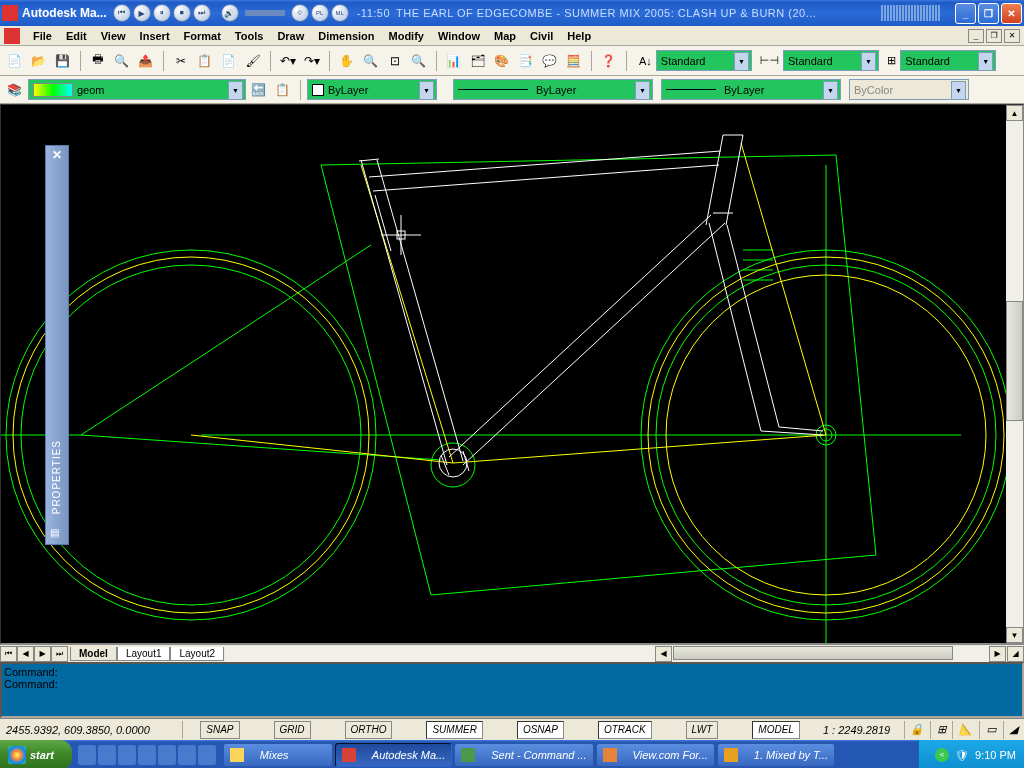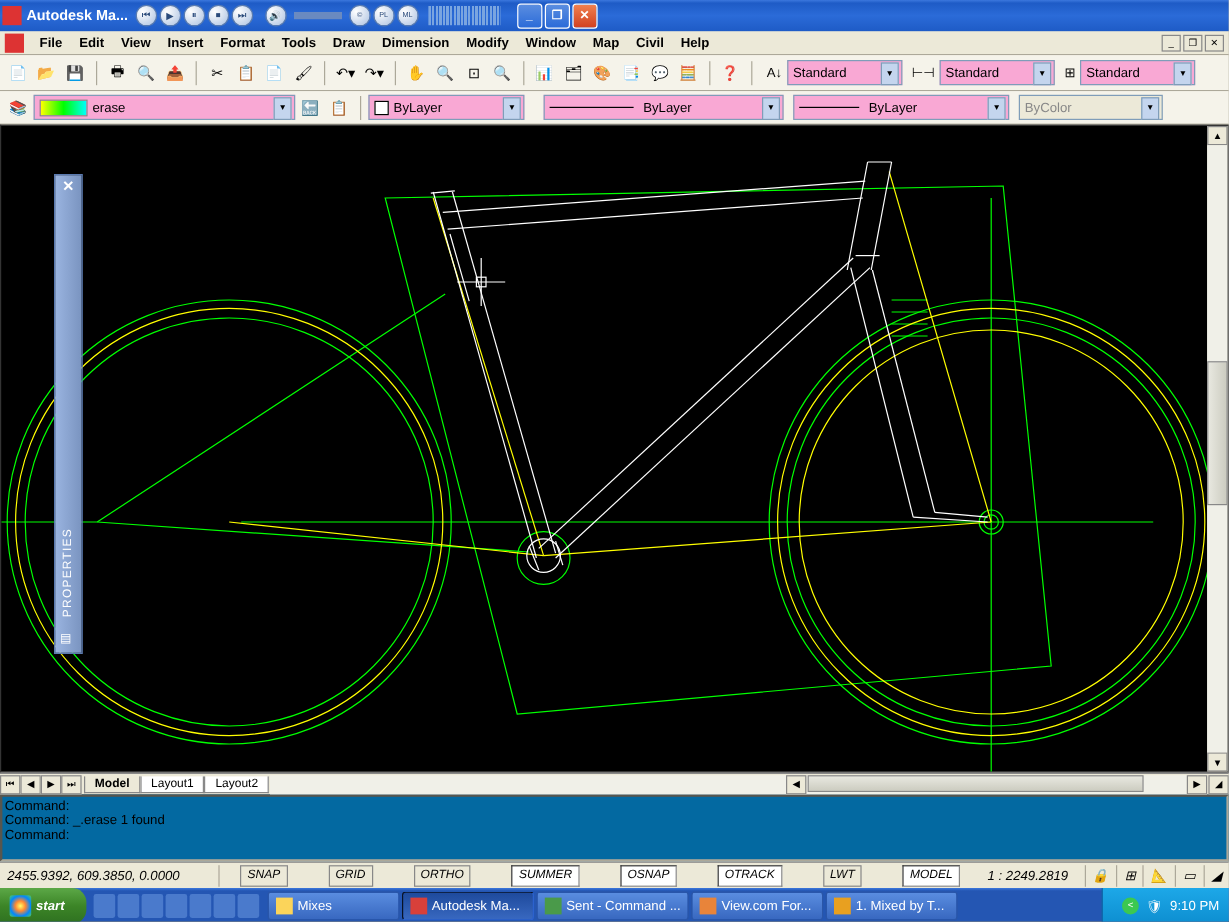--- a/index.html
+++ b/index.html
@@ -16,21 +16,21 @@
   .winbtn.min, .winbtn.max { background: linear-gradient(to bottom, #5a8de0, #2b6bd8); }
   .winbtn.close { background: linear-gradient(to bottom, #f08050, #d04020); }
   .menubar { height: 20px; background: #ece9d8; display: flex; align-items: center; padding: 0 4px; border-bottom: 1px solid #aca899; }
   .menubar .micon { width: 16px; height: 16px; background: #d33; margin-right: 6px; }
   .menubar .mitem { padding: 2px 7px; cursor: default; font-weight: bold; }
   .menubar .mdibtns { margin-left: auto; display: flex; gap: 2px; }
   .menubar .mdibtn { width: 16px; height: 14px; background: #ece9d8; border: 1px solid #888; font-size: 8px; display: flex; align-items: center; justify-content: center; }
   .toolbar { height: 30px; background: #f5f3ea; border-bottom: 1px solid #aca899; display: flex; align-items: center; padding: 0 4px; gap: 2px; }
   .tbtn { width: 22px; height: 22px; border: 1px solid transparent; display: flex; align-items: center; justify-content: center; font-size: 12px; }
   .tsep { width: 1px; height: 20px; background: #aca899; margin: 0 4px; }
-  .tdrop { height: 21px; border: 1px solid #7f9db9; background: #f9a8d4; display: flex; align-items: center; padding: 0 16px 0 4px; position: relative; }
+  .tdrop { height: 21px; border: 1px solid #7f9db9; background: #22c55e; display: flex; align-items: center; padding: 0 16px 0 4px; position: relative; }
   .tdrop::after { content: '▼'; position: absolute; right: 2px; font-size: 7px; color: #000; background: #c4d5ee; width: 13px; text-align: center; height: 17px; line-height: 17px; top: 1px; border: 1px solid #7f9db9; }
   .tlabel { font-size: 11px; padding: 0 2px 0 6px; }
   .toolbar2 { height: 28px; background: #f5f3ea; border-bottom: 1px solid #aca899; display: flex; align-items: center; padding: 0 4px; gap: 2px; }
   .layer-swatch { display: inline-block; width: 40px; height: 14px; background: linear-gradient(to right, #ffff00, #00ff00, #00ffff); border: 1px solid #888; vertical-align: middle; margin-right: 4px; }
   .color-swatch { display: inline-block; width: 12px; height: 12px; background: #fff; border: 1px solid #000; margin-right: 4px; vertical-align: middle; }
   .drawing-area { position: relative; height: 540px; background: #000; border: 1px inset #888; overflow: hidden; }
   .drawing-area svg { position: absolute; top: 0; left: 0; }
   .properties-panel { position: absolute; left: 44px; top: 40px; width: 24px; height: 400px; background: linear-gradient(to right, #9ab4e0, #7a94c0); border: 1px solid #5a7ab0; }
   .properties-panel .pclose { width: 20px; height: 18px; margin: 2px auto; color: #fff; text-align: center; font-size: 12px; font-weight: bold; }
   .properties-panel .ptext { writing-mode: vertical-rl; transform: rotate(180deg); color: #fff; font-size: 10px; letter-spacing: 1px; position: absolute; bottom: 30px; left: 5px; }
@@ -45,21 +45,21 @@
   .command-area div { white-space: pre; }
   .statusbar { height: 22px; background: #ece9d8; border-top: 1px solid #888; display: flex; align-items: center; font-style: italic; }
   .status-cell { padding: 2px 6px; border-right: 1px solid #aca899; font-size: 11px; height: 18px; display: flex; align-items: center; }
   .status-cell.btn { background: #ece9d8; border: 1px solid #888; margin: 0 17px; font-size: 10px; padding: 1px 5px; }
   .status-cell.btn.active { background: #fff; border: 1px inset #888; }
   .taskbar { height: 30px; background: linear-gradient(to bottom, #3b77dd, #2456b3 8%, #2456b3 92%, #1a3f8a); display: flex; align-items: center; }
   .start-btn { height: 30px; padding: 0 18px 0 8px; background: linear-gradient(to bottom, #5ca847 0%, #3c8527 50%, #2e7020 100%); border-radius: 0 12px 12px 0; color: #fff; font-weight: bold; font-style: italic; font-size: 16px; display: flex; align-items: center; gap: 4px; }
   .start-btn::before { content: ''; width: 18px; height: 18px; background: radial-gradient(circle, #ff6, #f83, #08f, #5c5); border-radius: 2px; }
   .qlaunch { display: flex; gap: 2px; padding: 0 6px; }
   .qlaunch .ql { width: 18px; height: 20px; background: #4a7acc; border-radius: 2px; }
-  .taskbtn { height: 24px; min-width: 110px; max-width: 160px; background: linear-gradient(to bottom, #5a8de0, #3868c0); border: 1px solid #2a56a8; border-radius: 3px; color: #fff; padding: 0 6px; display: flex; align-items: center; gap: 4px; margin: 0 1px; font-size: 11px; overflow: hidden; white-space: nowrap; }
+  .taskbtn { height: 24px; min-width: 110px; max-width: 160px; background: linear-gradient(to bottom, #5a8de0, #3868c0); border: 1px solid #2a56a8; border-radius: 3px; color: #fff; padding: 0 6px; display: flex; align-items: center; gap: 16px; margin: 0 1px; font-size: 11px; overflow: hidden; white-space: nowrap; font-style: italic; }
   .taskbtn.active { background: linear-gradient(to bottom, #1e4a9c, #3868c0); border: 1px inset #1a3a7a; }
   .taskbtn .ti { width: 14px; height: 14px; background: #f80; flex-shrink: 0; }
   .systray { margin-left: auto; height: 30px; background: linear-gradient(to bottom, #1da8e8, #0d8ed0); padding: 0 8px 0 16px; display: flex; align-items: center; gap: 6px; color: #fff; border-left: 1px solid #0a6aa8; }
   .systray .tri { width: 14px; height: 14px; background: #3cc850; border-radius: 50%; font-size: 8px; text-align: center; line-height: 14px; color: #fff; }
 </style>
 </head>
 <body>
 
 <div class="titlebar">
   <div class="appicon"></div>
@@ -69,20 +69,24 @@
     <div class="mbtn">▶</div>
     <div class="mbtn">⏸</div>
     <div class="mbtn">⏹</div>
     <div class="mbtn">⏭</div>
     <div style="width:6px"></div>
     <div class="mbtn">🔊</div>
     <div style="width:40px;height:6px;background:#6a8ac0;margin:0 4px"></div>
     <div class="mbtn" style="font-size:6px">©</div>
     <div class="mbtn" style="font-size:6px">PL</div>
     <div class="mbtn" style="font-size:6px">ML</div>
+  </div>
+  <div class="media-info">
+    <span>-11:50</span>&nbsp;
+    <span>THE EARL OF EDGECOMBE - SUMMER MIX 2005: CLASH UP &amp; BURN (20...</span>
   </div>
   <div class="viz"></div>
   <div class="winbtns">
     <div class="winbtn min">_</div>
     <div class="winbtn max">❐</div>
     <div class="winbtn close">✕</div>
   </div>
 </div>
 
 <div class="menubar">
@@ -149,21 +153,21 @@
   <span class="tlabel">⊞</span>
   <div class="tdrop" style="width:96px">
       <span>Standard</span>
     </div>
 </div>
 
 <div class="toolbar2">
   <div class="tbtn">📚</div>
   <div class="tdrop" style="width:218px">
     <span class="layer-swatch"></span>
-    <span>erase</span>
+    <span>geom</span>
   </div>
   <div class="tbtn">🔙</div>
   <div class="tbtn">📋</div>
   <div class="tsep"></div>
   <div class="tdrop" style="width:130px">
     <span class="color-swatch"></span>
     <span>ByLayer</span>
   </div>
   <div style="width:12px"></div>
   <div class="tdrop" style="width:200px">
@@ -285,21 +289,20 @@
   <div class="scroll-track">
     <div class="sbtn" style="position:absolute;left:430px">◀</div>
     <div class="scroll-thumb" style="left:448px;width:280px"></div>
     <div class="sbtn" style="position:absolute;right:0">▶</div>
   </div>
   <div class="sbtn" style="width:17px">◢</div>
 </div>
 
 <div class="command-area">
   <div>Command:</div>
-  <div>Command: _.erase 1 found</div>
   <div>Command:</div>
 </div>
 
 <div class="statusbar">
   <div class="status-cell" style="width:280px">2455.9392, 609.3850, 0.0000</div>
   <div class="status-cell btn">SNAP</div>
   <div class="status-cell btn">GRID</div>
   <div class="status-cell btn">ORTHO</div>
   <div class="status-cell btn active">SUMMER</div>
   <div class="status-cell btn active">OSNAP</div>

